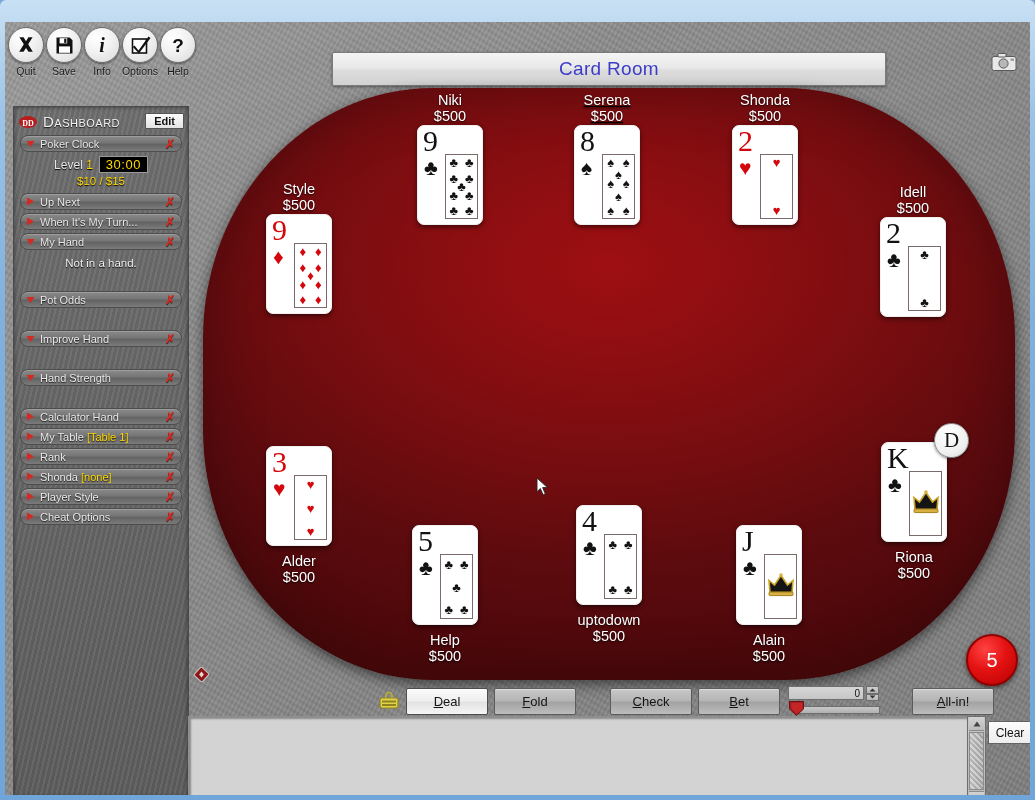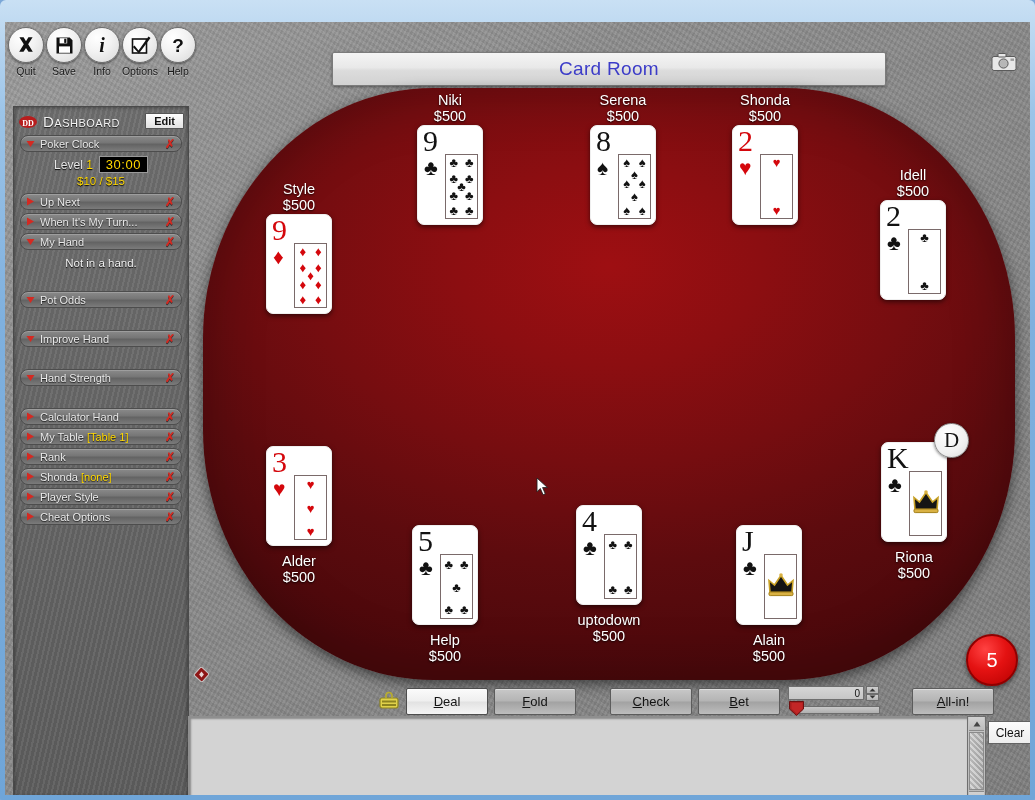--- a/index.html
+++ b/index.html
@@ -499,21 +499,21 @@
               <span class="pip" style="left:75%;top:37%">♣</span>
             <span class="pip" style="left:50%;top:50%">♣</span>
             <span class="pip" style="left:25%;top:63%">♣</span>
               <span class="pip" style="left:75%;top:63%">♣</span>
             <span class="pip" style="left:25%;top:88%">♣</span>
               <span class="pip" style="left:75%;top:88%">♣</span>
           </span>
         </div>
       </div>
 
-      <div class="seat" style="left:576px;top:70px;width:84px;">
+      <div class="seat" style="left:560px;top:70px;width:84px;text-decoration:underline;">
         <div class="pname">Serena</div>
         <div class="pchips">$500</div>
         <div class="card black">
           <span class="rank">8</span>
           <span class="cornsuit">♠</span>
           <span class="pipbox">
             <span class="pip" style="left:25%;top:12%">♠</span>
               <span class="pip" style="left:75%;top:12%">♠</span>
             <span class="pip" style="left:50%;top:30%">♠</span>
             <span class="pip" style="left:25%;top:45%">♠</span>
@@ -531,21 +531,21 @@
         <div class="card red">
           <span class="rank">2</span>
           <span class="cornsuit">♥</span>
           <span class="pipbox">
             <span class="pip" style="left:50%;top:12%">♥</span>
             <span class="pip" style="left:50%;top:88%">♥</span>
           </span>
         </div>
       </div>
 
-      <div class="seat" style="left:866px;top:145px;width:84px;">
+      <div class="seat" style="left:866px;top:162px;width:84px;">
         <div class="pname">Idell</div>
         <div class="pchips">$500</div>
         <div class="card black">
           <span class="rank">2</span>
           <span class="cornsuit">♣</span>
           <span class="pipbox">
             <span class="pip" style="left:50%;top:12%">♣</span>
             <span class="pip" style="left:50%;top:88%">♣</span>
           </span>
         </div>

